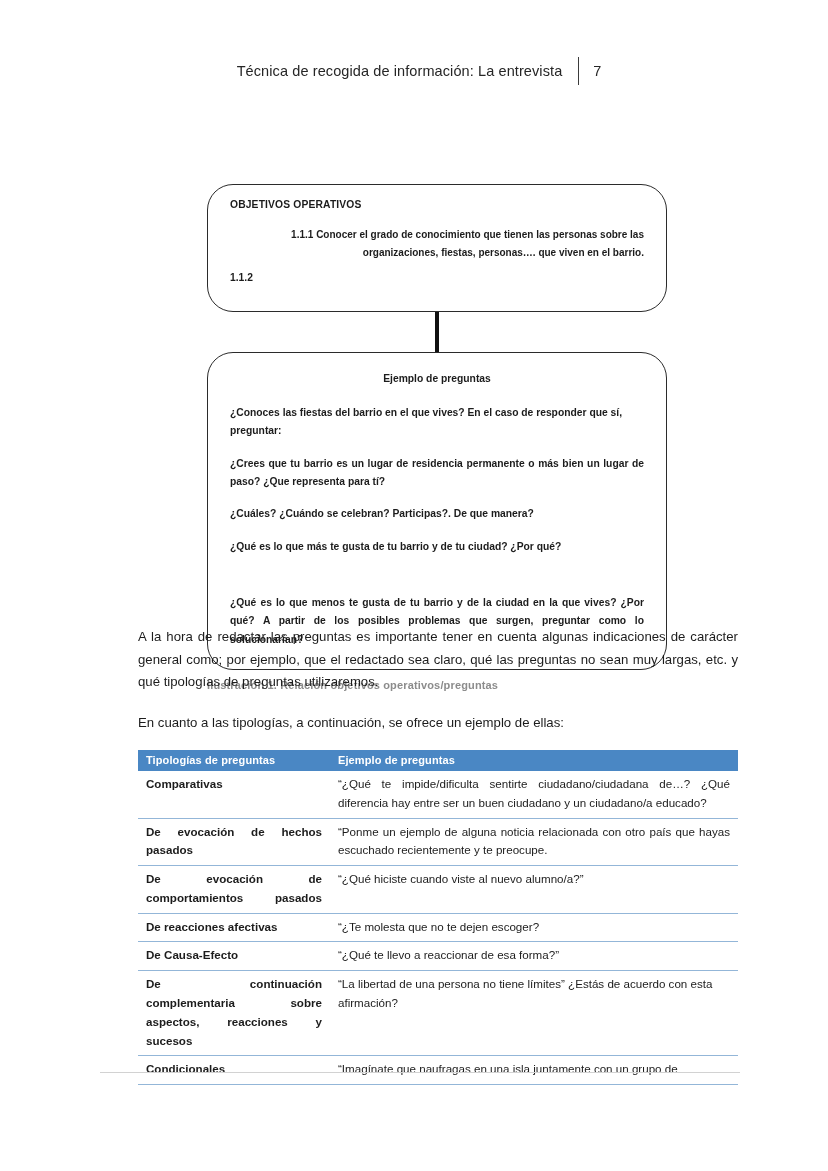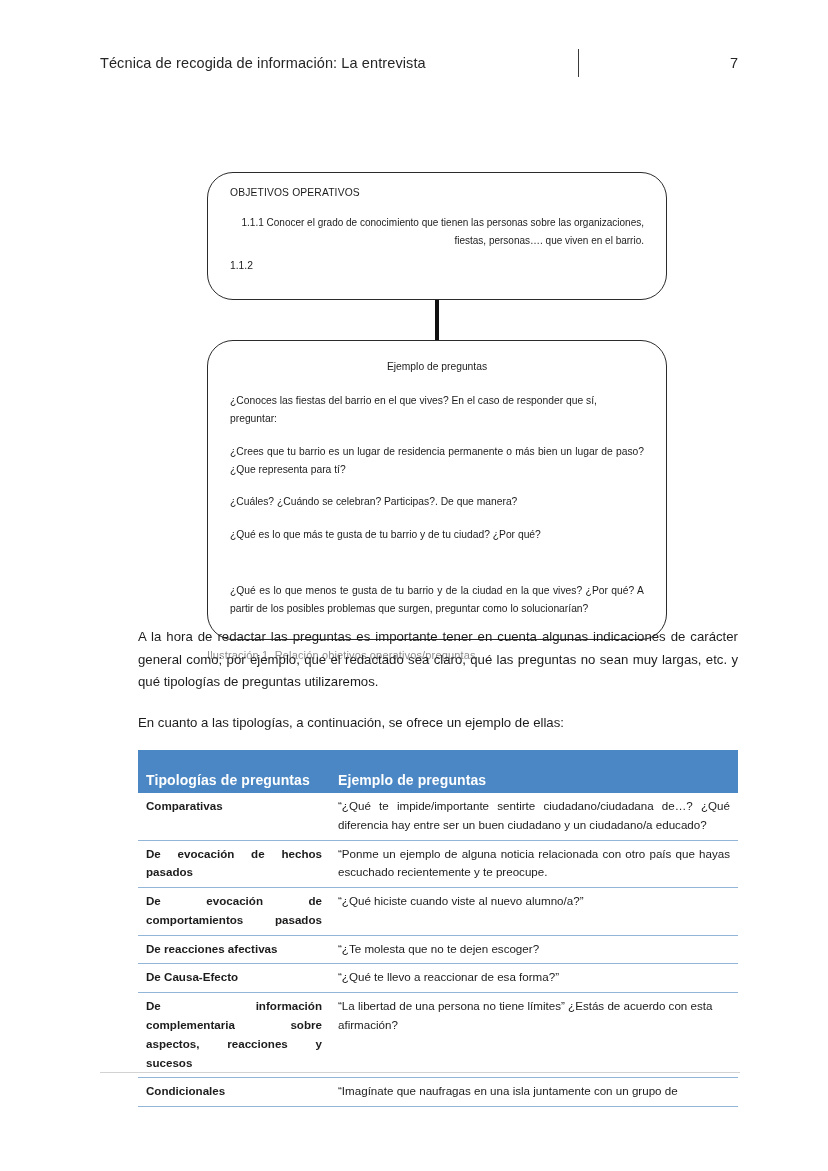--- a/index.html
+++ b/index.html
@@ -12,27 +12,27 @@
     height: 1171px;
     position: relative;
     font-family: "Liberation Sans", sans-serif;
     color: #1a1a1a;
     overflow: hidden;
   }
 
   
   .page-header {
     position: absolute;
-    top: 48px;
+    top: 56px;
     left: 100px;
     right: 88px;
     height: 30px;
     display: flex;
     align-items: center;
-    justify-content: space-between;
+    justify-content: center;
   }
   .header-title {
     font-size: 14.5px;
     color: #262626;
     letter-spacing: 0.1px;
     white-space: nowrap;
   }
   .header-sep {
     width: 1px;
     height: 28px;
@@ -42,23 +42,24 @@
   .header-pageno {
     font-size: 14.5px;
     color: #262626;
     min-width: 10px;
     text-align: left;
   }
 
   
   .figure {
     position: absolute;
-    top: 172px;
+    top: 184px;
     left: 207px;
     width: 460px;
+    font-weight: bold;
   }
   .fig-box {
     border: 1.3px solid #2b2b2b;
     border-radius: 26px;
     box-sizing: border-box;
     background: #fff;
   }
   .fig-box-objectives {
     padding: 14px 22px 16px 22px;
     min-height: 128px;
@@ -155,24 +156,24 @@
     position: absolute;
     top: 750px;
     left: 138px;
     width: 600px;
     border-collapse: collapse;
     table-layout: fixed;
   }
   .typology-table th {
     background: #4a87c4;
     color: #ffffff;
-    font-size: 14px;
+    font-size: 11px;
     font-weight: bold;
     text-align: left;
-    padding: 22px 8px 5px 8px;
+    padding: 4px 8px 5px 8px;
     vertical-align: middle;
     letter-spacing: 0.1px;
   }
   .typology-table td {
     font-size: 11.6px;
     line-height: 1.62;
     color: #1c1c1c;
     padding: 4px 8px 5px 8px;
     vertical-align: top;
     border-bottom: 1px solid #93b6d8;
@@ -256,40 +257,40 @@
 <table class="typology-table">
   <thead>
     <tr>
       <th class="col-type left-align">Tipologías de preguntas</th>
       <th>Ejemplo de preguntas</th>
     </tr>
   </thead>
   <tbody>
     <tr>
       <td class="col-type left-align">Comparativas</td>
-      <td class="col-example">“¿Qué te impide/importante sentirte ciudadano/ciudadana de…? ¿Qué diferencia hay entre ser un buen ciudadano y un ciudadano/a educado?</td>
+      <td class="col-example">“¿Qué te impide/dificulta sentirte ciudadano/ciudadana de…? ¿Qué diferencia hay entre ser un buen ciudadano y un ciudadano/a educado?</td>
     </tr>
     <tr>
       <td class="col-type">De evocación de hechos pasados</td>
       <td class="col-example">“Ponme un ejemplo de alguna noticia relacionada con otro país que hayas escuchado recientemente y te preocupe.</td>
     </tr>
     <tr>
       <td class="col-type">De evocación de comportamientos pasados</td>
       <td class="col-example left-align">“¿Qué hiciste cuando viste al nuevo alumno/a?”</td>
     </tr>
     <tr>
       <td class="col-type left-align">De reacciones afectivas</td>
       <td class="col-example left-align">“¿Te molesta que no te dejen escoger?</td>
     </tr>
     <tr>
       <td class="col-type left-align">De Causa-Efecto</td>
       <td class="col-example left-align">“¿Qué te llevo a reaccionar de esa forma?”</td>
     </tr>
     <tr>
-      <td class="col-type">De información complementaria sobre aspectos, reacciones y sucesos</td>
+      <td class="col-type">De continuación complementaria sobre aspectos, reacciones y sucesos</td>
       <td class="col-example left-align">“La libertad de una persona no tiene límites” ¿Estás de acuerdo con esta afirmación?</td>
     </tr>
     <tr>
       <td class="col-type left-align">Condicionales</td>
       <td class="col-example">“Imagínate que naufragas en una isla juntamente con un grupo de</td>
     </tr>
   </tbody>
 </table>
 
 <div class="page-footer">

